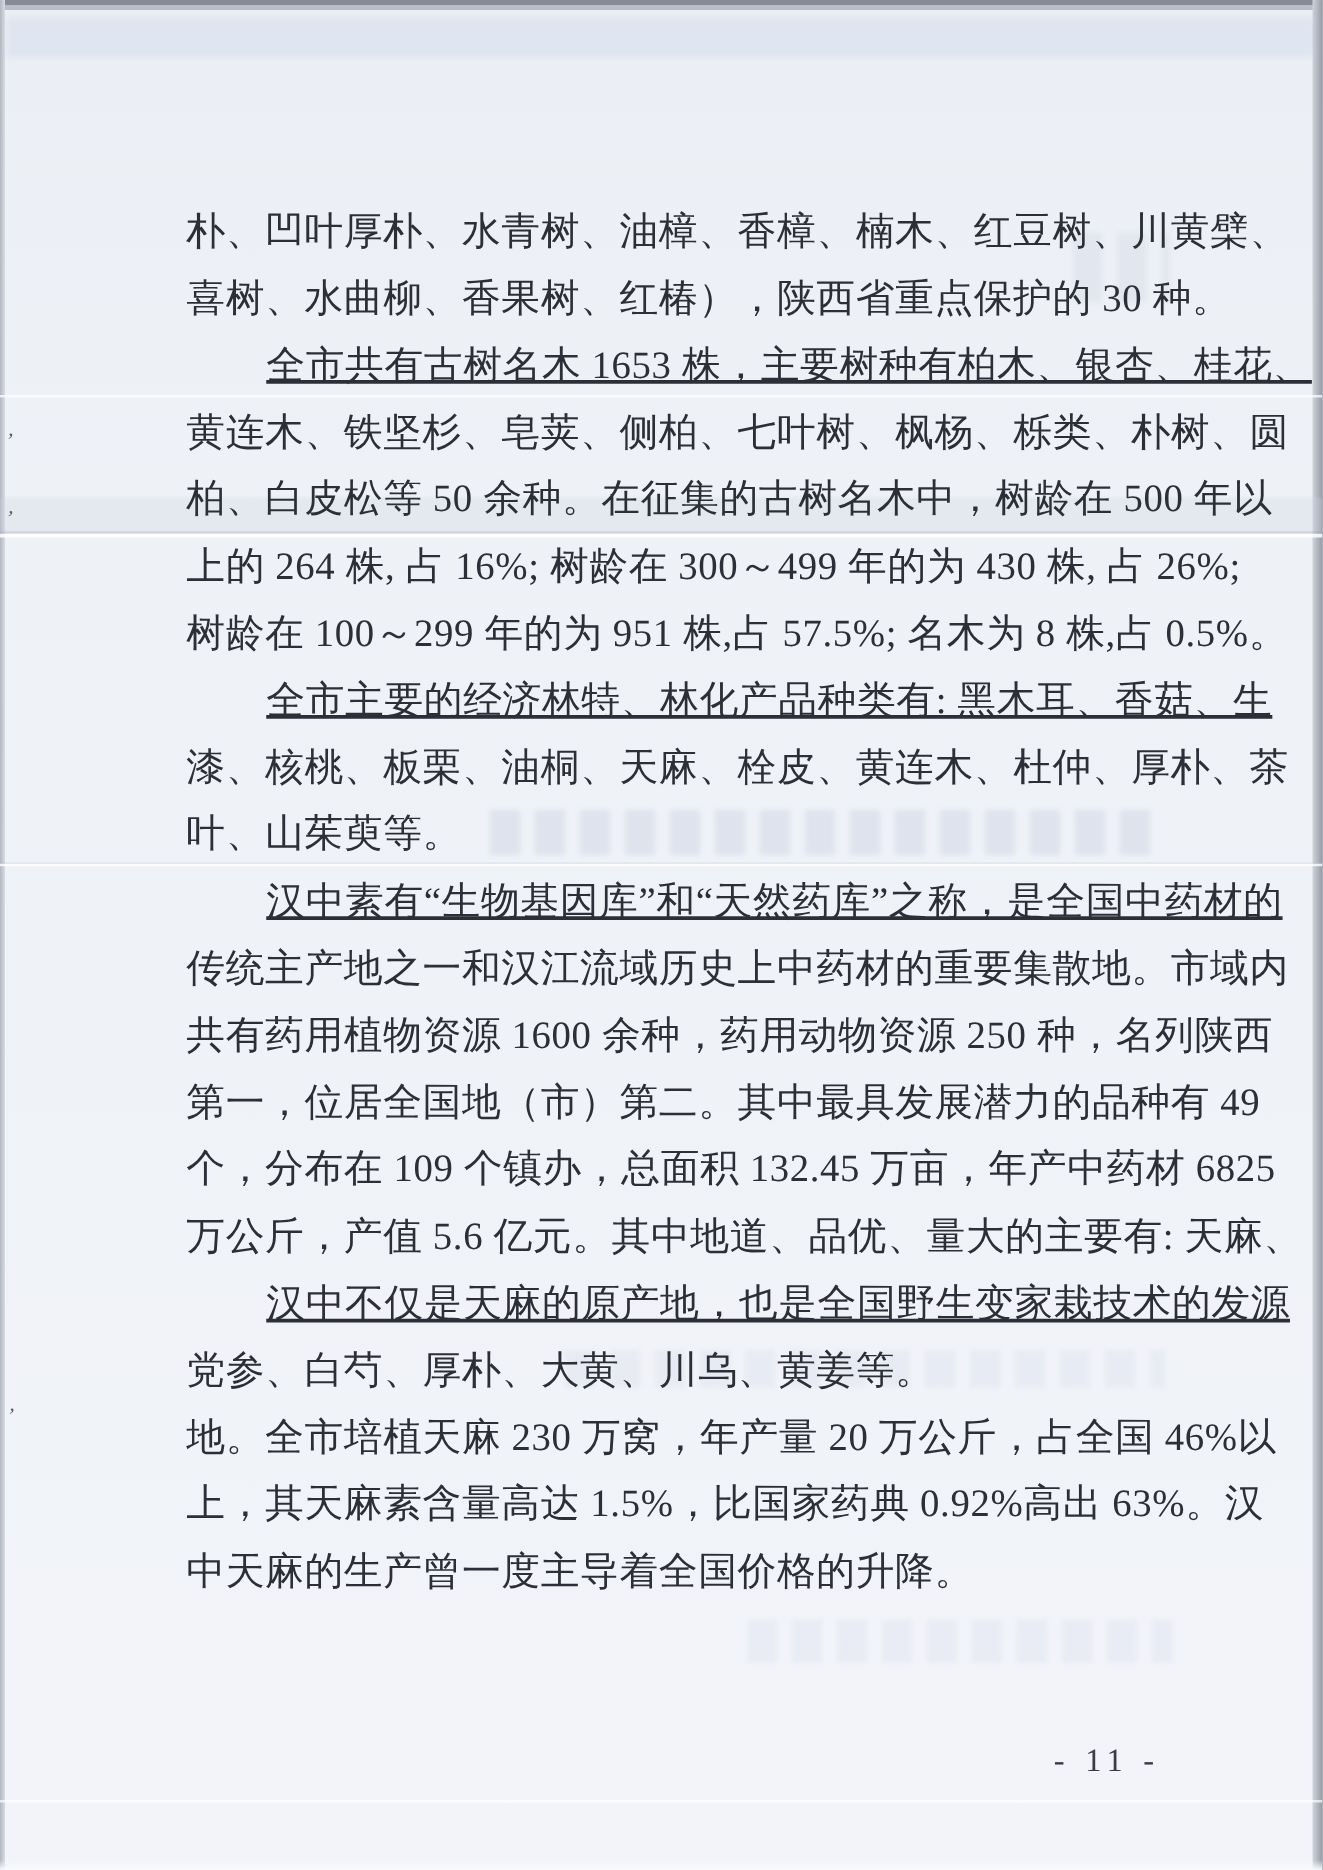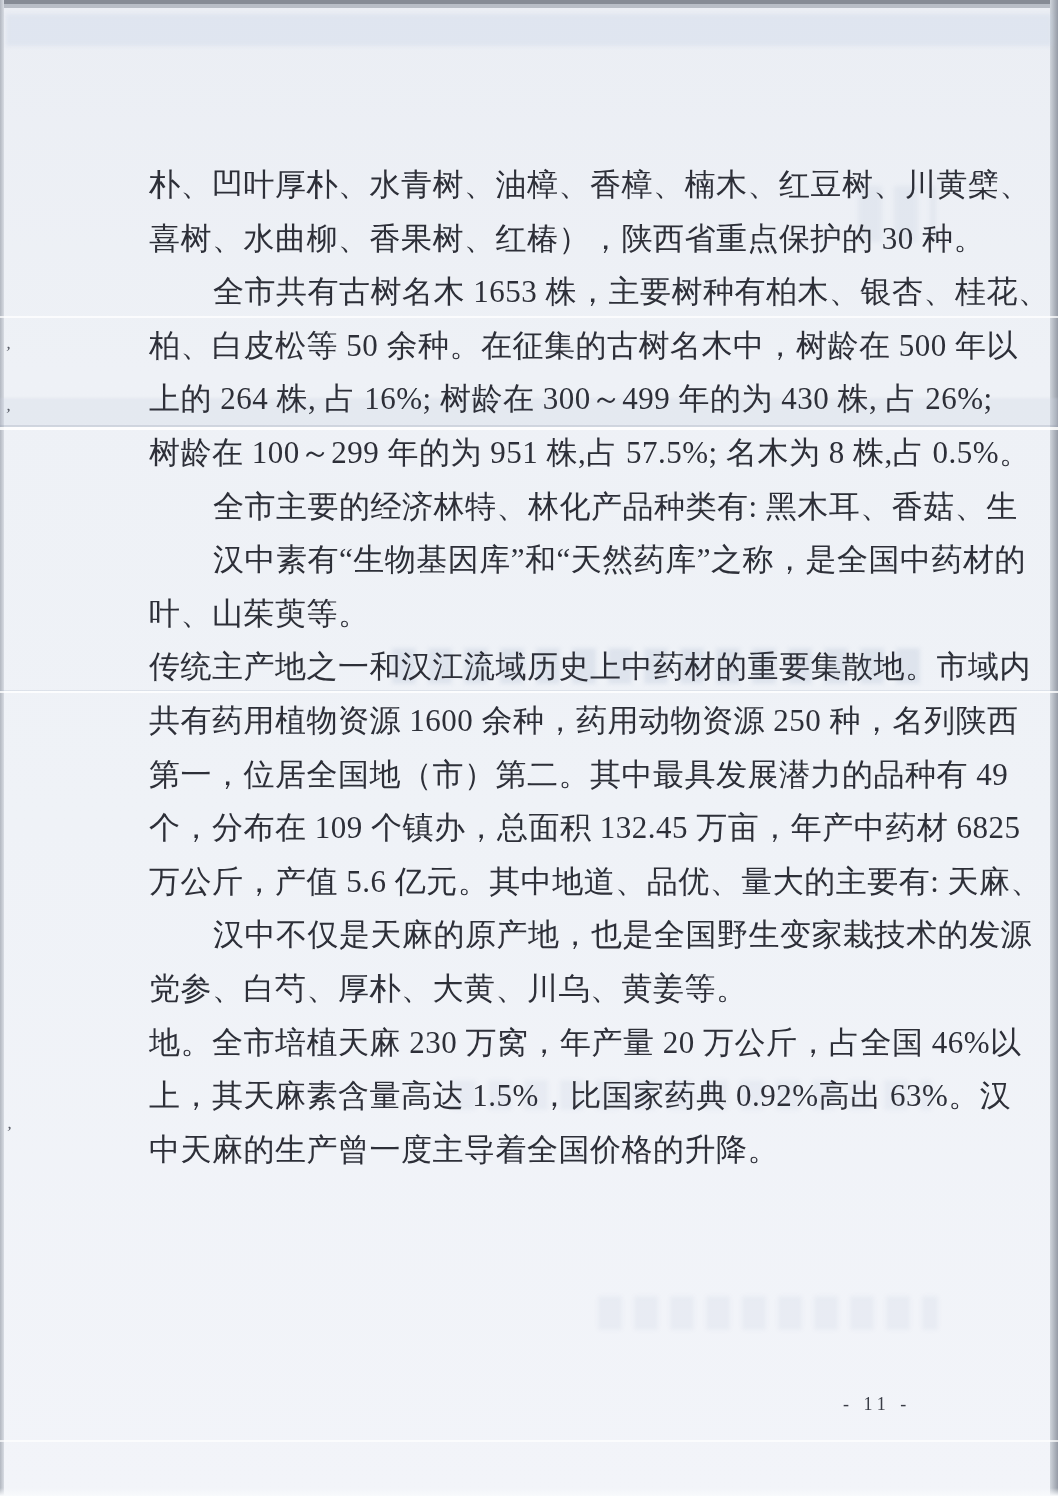--- a/index.html
+++ b/index.html
@@ -44,24 +44,24 @@
     color:#2d2f38;
     margin-left:16px;
   }
   .line{
     height:53.6px;line-height:53.6px;
     font-size:31px;letter-spacing:.5px;
     white-space:nowrap;
     text-align:justify;text-align-last:justify;text-justify:inter-character;
   }
   .line.last{text-align:left;text-align-last:left;}
-  .line.indent{text-indent:64px;}
+  .line.indent{text-indent:64px;text-decoration:underline;}
   .page-number{
     position:absolute;left:843px;top:1394px;
-    font-size:18px;letter-spacing:5px;color:#3a3d46;
+    font-size:26px;letter-spacing:5px;color:#3a3d46;
   }
 </style>
 </head>
 <body>
 
 <div class="page">
 
   <div class="edge-top"></div>
   <div class="edge-top2"></div>
   <div class="edge-left"></div>
@@ -83,26 +83,28 @@
   <div class="ghost g4"></div>
 
   <span class="mark m1">’</span>
   <span class="mark m2">’</span>
   <span class="mark m3">’</span>
 
   <div class="text-block" id="text-block">
       <div class="line">朴、凹叶厚朴、水青树、油樟、香樟、楠木、红豆树、川黄檗、</div>
       <div class="line last">喜树、水曲柳、香果树、红椿），陕西省重点保护的 30 种。</div>
       <div class="line indent">全市共有古树名木 1653 株，主要树种有柏木、银杏、桂花、</div>
+      <div class="line">黄连木、铁坚杉、皂荚、侧柏、七叶树、枫杨、栎类、朴树、圆</div>
       <div class="line">柏、白皮松等 50 余种。在征集的古树名木中，树龄在 500 年以</div>
       <div class="line">上的 264 株, 占 16%; 树龄在 300～499 年的为 430 株, 占 26%;</div>
       <div class="line">树龄在 100～299 年的为 951 株,占 57.5%; 名木为 8 株,占 0.5%。</div>
       <div class="line indent">全市主要的经济林特、林化产品种类有: 黑木耳、香菇、生</div>
+      <div class="line">漆、核桃、板栗、油桐、天麻、栓皮、黄连木、杜仲、厚朴、茶</div>
+      <div class="line last">叶、山茱萸等。</div>
       <div class="line indent">汉中素有“生物基因库”和“天然药库”之称，是全国中药材的</div>
-      <div class="line last">叶、山茱萸等。</div>
       <div class="line">传统主产地之一和汉江流域历史上中药材的重要集散地。市域内</div>
       <div class="line">共有药用植物资源 1600 余种，药用动物资源 250 种，名列陕西</div>
       <div class="line">第一，位居全国地（市）第二。其中最具发展潜力的品种有 49</div>
       <div class="line">个，分布在 109 个镇办，总面积 132.45 万亩，年产中药材 6825</div>
       <div class="line">万公斤，产值 5.6 亿元。其中地道、品优、量大的主要有: 天麻、</div>
       <div class="line indent">汉中不仅是天麻的原产地，也是全国野生变家栽技术的发源</div>
       <div class="line last">党参、白芍、厚朴、大黄、川乌、黄姜等。</div>
       <div class="line">地。全市培植天麻 230 万窝，年产量 20 万公斤，占全国 46%以</div>
       <div class="line">上，其天麻素含量高达 1.5%，比国家药典 0.92%高出 63%。汉</div>
       <div class="line last">中天麻的生产曾一度主导着全国价格的升降。</div>

